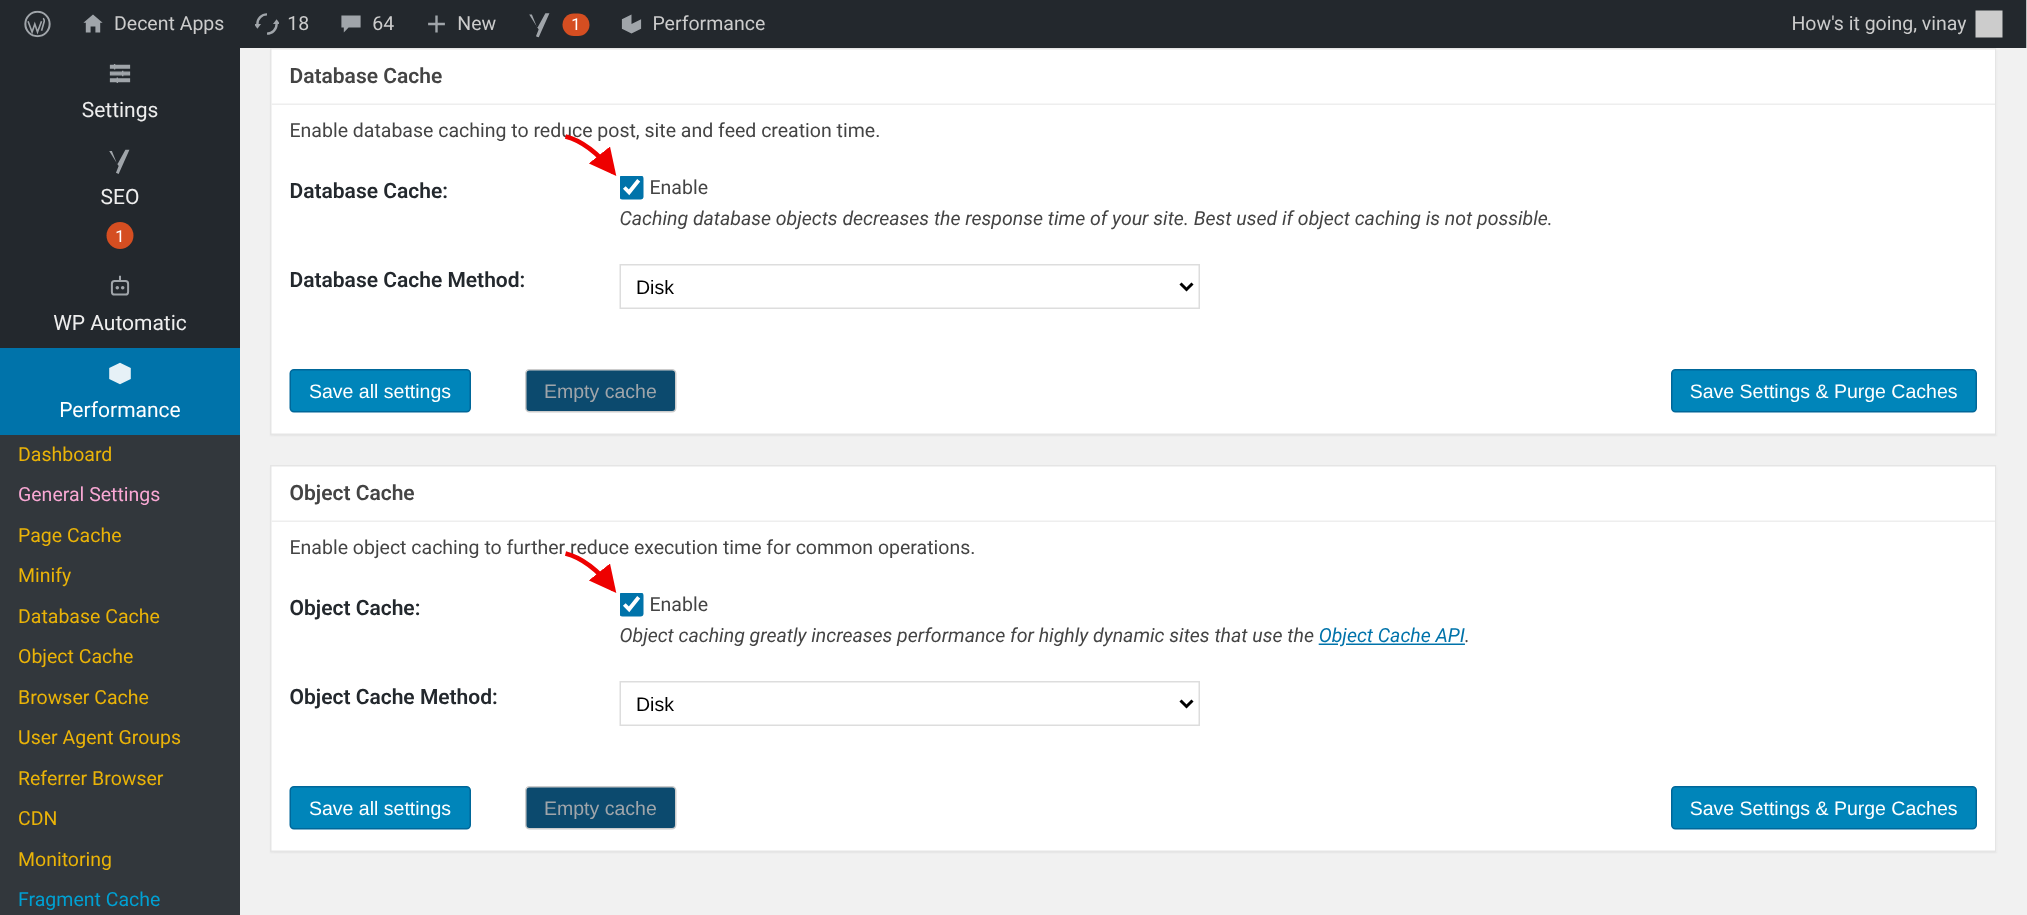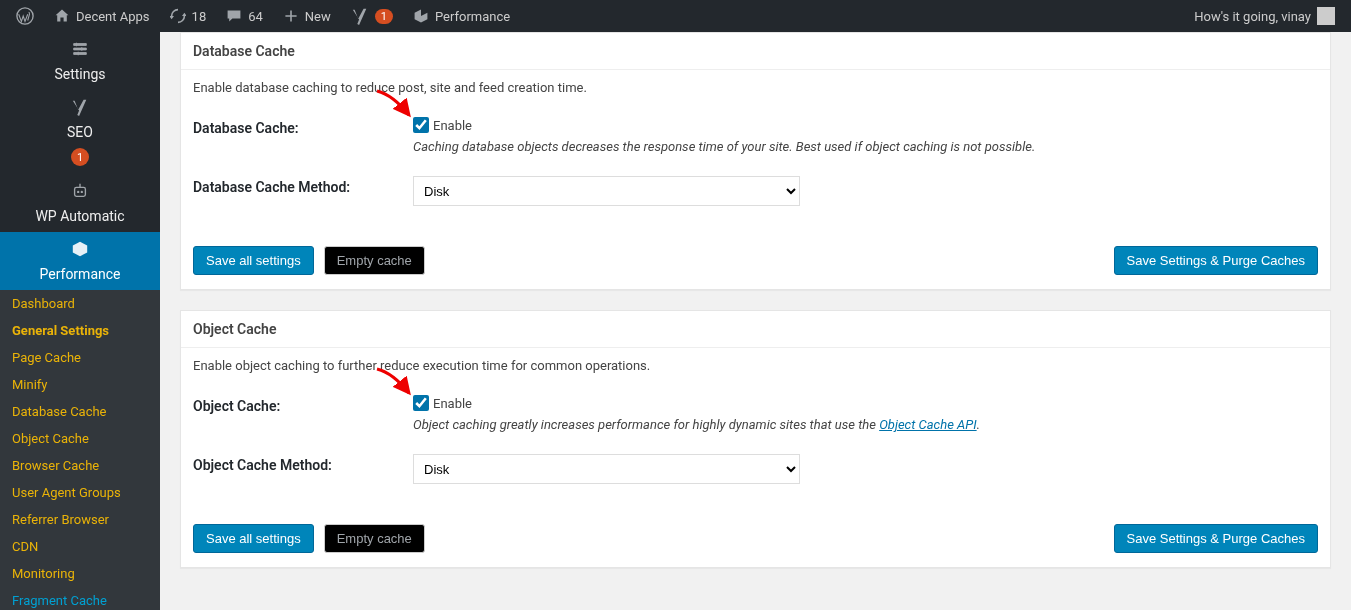--- a/index.html
+++ b/index.html
@@ -17,21 +17,21 @@
     
     .sidebar { position: absolute; left: 0; top: 32px; width: 160px; background: #23282d; height: 578px; color: #eee; }
     .sidebar .menu-item { display: flex; align-items: center; gap: 8px; padding: 8px 10px; color: #eee; font-size: 14px; cursor: pointer; flex-direction: column; }
     .sidebar .menu-item.active { background: #0073aa; color: #fff; position: relative; }
     .sidebar .menu-item.active::after {
       content: ""; position: absolute; right: -8px; top: 50%; margin-top: -8px;
       border: 8px solid transparent; border-right-color: #f1f1f1;
     }
     .sidebar .submenu { background: #32373c; }
     .sidebar .submenu-item { padding: 6px 12px; color: #eab308; font-size: 13px; cursor: pointer; }
-    .sidebar .submenu-item.current { color: #eab308; font-weight: 700; }
+    .sidebar .submenu-item.current { color: #f9a8d4; font-weight: 400; }
     .sidebar .submenu-item.teal { color: #00a0d2; }
     .sidebar .submenu-item.orange { color: #eab308; margin-left: 36px; }
     .seo-badge { background: #d54e21; color: #fff; border-radius: 50%; width: 18px; height: 18px; font-size: 11px; display: flex; align-items: center; justify-content: center; }
 
     
     .content { margin-left: 160px; padding: 0 20px 20px 20px; height: 578px; overflow: hidden; }
 
     .postbox { background: #fff; border: 1px solid #e5e5e5; box-shadow: 0 1px 1px rgba(0,0,0,.04); margin-bottom: 20px; position: relative; }
     .postbox h3 { font-size: 14px; font-weight: 600; padding: 10px 12px; border-bottom: 1px solid #eee; }
     .postbox .inside { padding: 10px 12px 18px 12px; }
@@ -42,21 +42,21 @@
     .form-field { flex: 1; }
     .cb-line { display: flex; align-items: center; gap: 4px; font-size: 13px; }
     .hint { font-style: italic; color: #444; font-size: 13px; margin-top: 6px; }
     .hint a { color: #0073aa; text-decoration: underline; }
 
     select.methodsel { width: 387px; height: 30px; border: 1px solid #ddd; font-size: 13px; padding: 0 6px; background: #fff; }
 
     .button-row { display: flex; align-items: center; gap: 10px; padding: 0 12px 14px 12px; }
     .btn { border: 1px solid; padding: 6px 12px; border-radius: 3px; font-size: 13px; cursor: pointer; }
     .btn-primary { background: #0085ba; border-color: #006799; color: #fff; text-align: center; }
-    .btn-secondary { background: #000000; border-color: #ccc; color: #a0a5aa; }
+    .btn-secondary { background: #0c4a6e; border-color: #ccc; color: #a0a5aa; margin-left: 26px; }
     .btn-right { margin-left: auto; }
 
     input[type="checkbox"] { width: 16px; height: 16px; accent-color: #0073aa; }
 
     
     .arrow { position: absolute; width: 40px; height: 30px; pointer-events: none; }
     .arrow svg { width: 100%; height: 100%; }
   </style>
 </head>
 <body>

